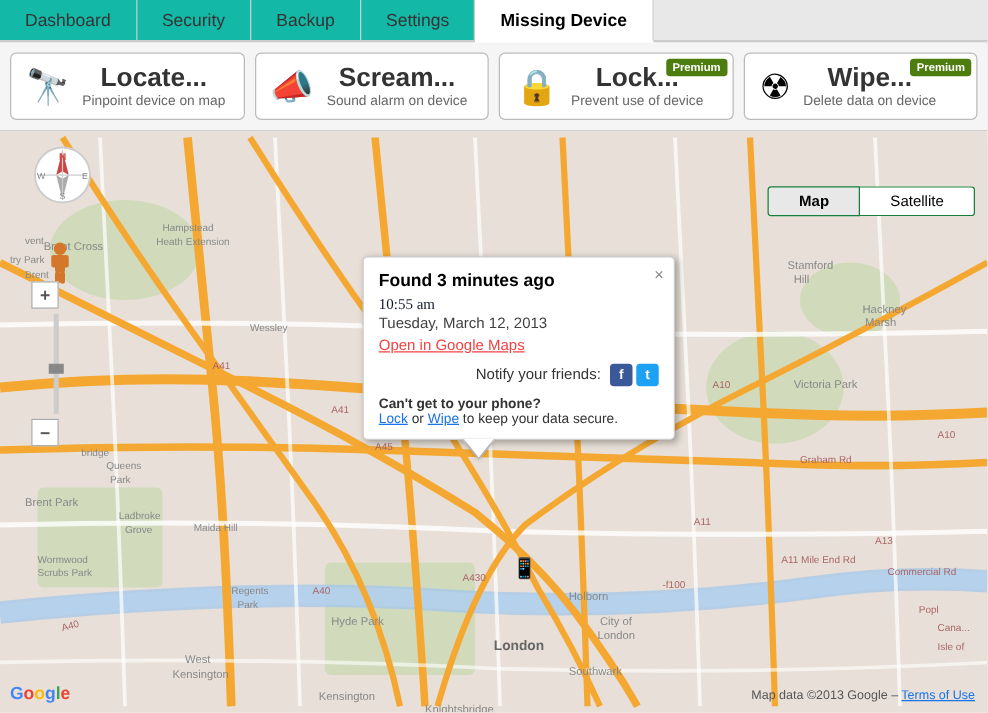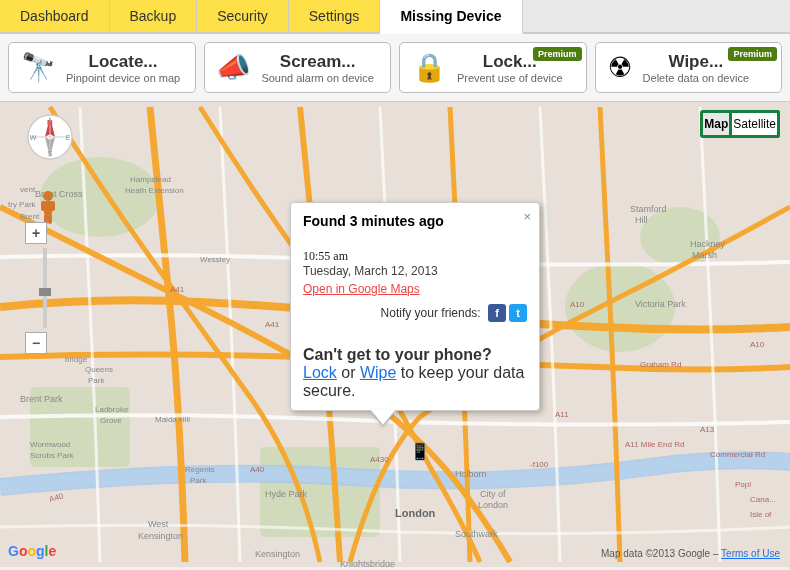--- a/index.html
+++ b/index.html
@@ -6,21 +6,21 @@
     body { font-family: Arial, sans-serif; width: 790px; height: 570px; overflow: hidden; background: #f0f0f0; }
 
     
     .nav-tabs { display: flex; background: #e8e8e8; border-bottom: 2px solid #ccc; }
     .nav-tab {
       padding: 8px 20px;
       font-size: 14px;
       cursor: pointer;
       border-right: 1px solid #ccc;
       color: #333;
-      background: #fde047;
+      background: #14b8a6;
       user-select: none;
     }
     .nav-tab.active {
       background: #fff;
       border-bottom: 2px solid #fff;
       margin-bottom: -2px;
       font-weight: bold;
       color: #000;
     }
 
@@ -39,21 +39,21 @@
       background: #fff;
       border: 1px solid #bbb;
       border-radius: 5px;
       padding: 8px 12px;
       cursor: pointer;
       flex: 1;
       position: relative;
     }
     .action-btn .btn-icon { font-size: 28px; }
     .action-btn .btn-text { display: flex; flex-direction: column; }
-    .action-btn .btn-title { font-size: 17px; font-weight: bold; color: #333; }
+    .action-btn .btn-title { font-size: 21px; font-weight: bold; color: #333; }
     .action-btn .btn-subtitle { font-size: 11px; color: #666; }
     .premium-badge {
       position: absolute;
       top: 4px;
       right: 4px;
       background: #4d7c0f;
       color: white;
       font-size: 9px;
       padding: 2px 5px;
       border-radius: 3px;
@@ -79,25 +79,26 @@
 
     
     .map-toggle {
       position: absolute;
       top: 8px;
       right: 10px;
       display: flex;
       z-index: 10;
     }
     .map-toggle-btn {
-      padding: 4px 1px;
+      padding: 4px 24px;
       font-size: 12px;
       cursor: pointer;
-      border: 3px solid #15803d;
+      border: 1px solid #15803d;
       background: #fff;
+      margin-top: 36px;
     }
     .map-toggle-btn.active { background: #e8e8e8; font-weight: bold; }
     .map-toggle-btn:first-child { border-radius: 3px 0 0 3px; }
     .map-toggle-btn:last-child { border-radius: 0 3px 3px 0; border-left: none; }
 
     
     .map-zoom {
       position: absolute;
       top: 120px;
       left: 25px;
@@ -198,30 +199,30 @@
       box-shadow: 2px 2px 6px rgba(0,0,0,0.3);
     }
     .popup-close {
       position: absolute;
       top: 6px;
       right: 8px;
       cursor: pointer;
       color: #888;
       font-size: 13px;
     }
-    .popup-title { font-size: 14px; font-weight: bold; margin-bottom: 20px; }
+    .popup-title { font-size: 14px; font-weight: bold; margin-bottom: 4px; }
     .popup-time { font-size: 12px; color: #0f172a; font-family: Liberation Serif, serif; }
     .popup-date { font-size: 12px; color: #404040; margin-bottom: 4px; }
     .popup-link { font-size: 12px; color: #ef4444; text-decoration: underline; cursor: pointer; margin-bottom: 8px; display: block; }
     .popup-notify { font-size: 12px; color: #333; margin-bottom: 2px; text-align: right; }
     .social-icons { display: inline-flex; gap: 3px; margin-left: 4px; }
     .social-icon { width: 18px; height: 18px; border-radius: 3px; display: inline-flex; align-items: center; justify-content: center; font-size: 11px; font-weight: bold; color: white; cursor: pointer; }
     .fb-icon { background: #3b5998; }
     .tw-icon { background: #1da1f2; }
-    .popup-cant { font-size: 16px; color: #333; margin-top: 24px; }
+    .popup-cant { font-size: 11px; color: #333; margin-top: 8px; }
     .popup-lock-link { color: #1a73e8; text-decoration: underline; cursor: pointer; }
     .popup-wipe-link { color: #1a73e8; text-decoration: underline; cursor: pointer; }
 
     
     .popup-tail {
       position: absolute;
       bottom: -15px;
       left: 80px;
       width: 0;
       height: 0;
@@ -257,22 +258,22 @@
       top: 0; left: 0;
       width: 100%;
       height: 100%;
     }
   </style>
 </head>
 <body>
 
 <div class="nav-tabs">
   <div class="nav-tab">Dashboard</div>
+  <div class="nav-tab">Security</div>
   <div class="nav-tab">Backup</div>
-  <div class="nav-tab">Security</div>
   <div class="nav-tab">Settings</div>
   <div class="nav-tab active">Missing Device</div>
 </div>
 
 <div class="action-bar">
   <button class="action-btn">
     <span class="btn-icon">🔭</span>
     <span class="btn-text">
       <span class="btn-title">Locate...</span>
       <span class="btn-subtitle">Pinpoint device on map</span>

